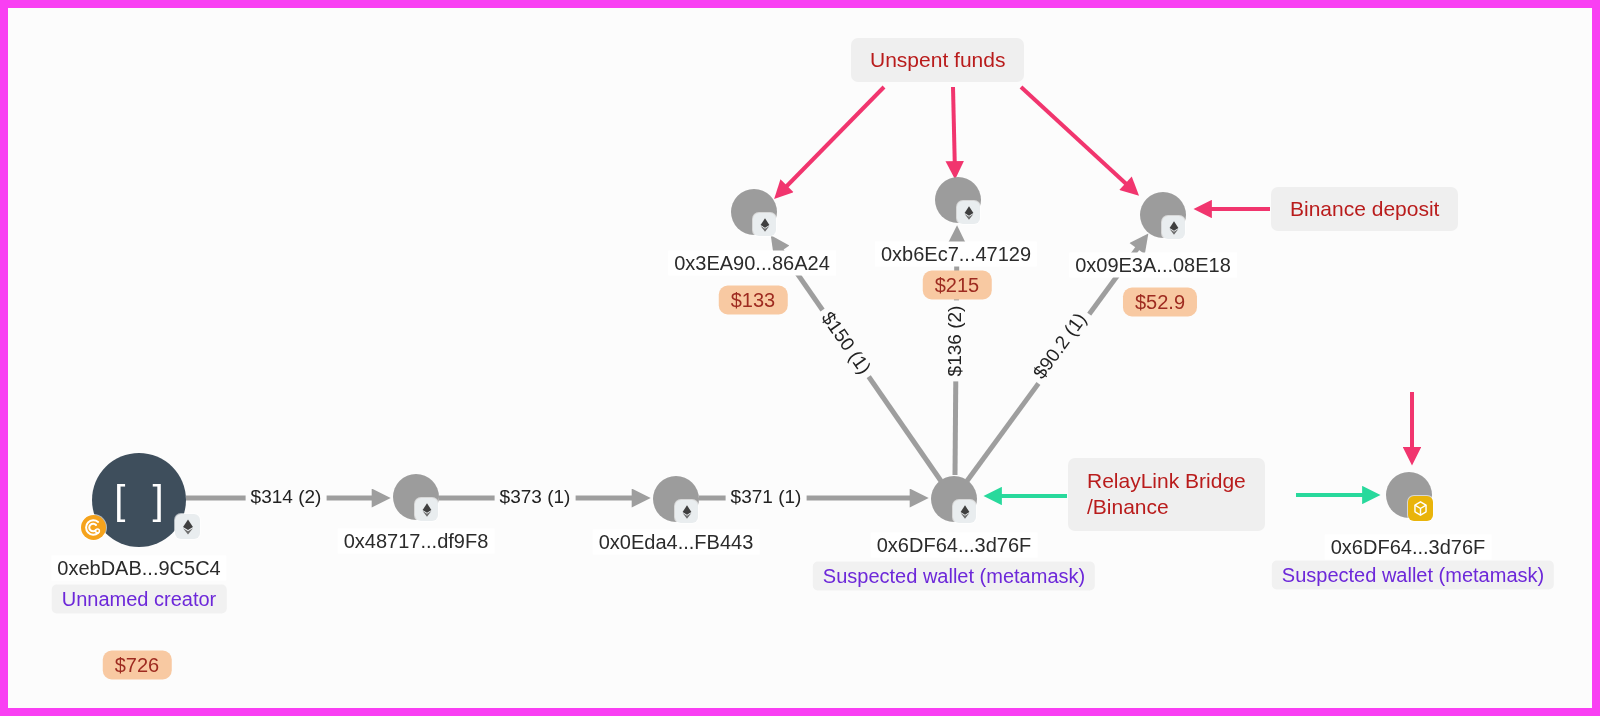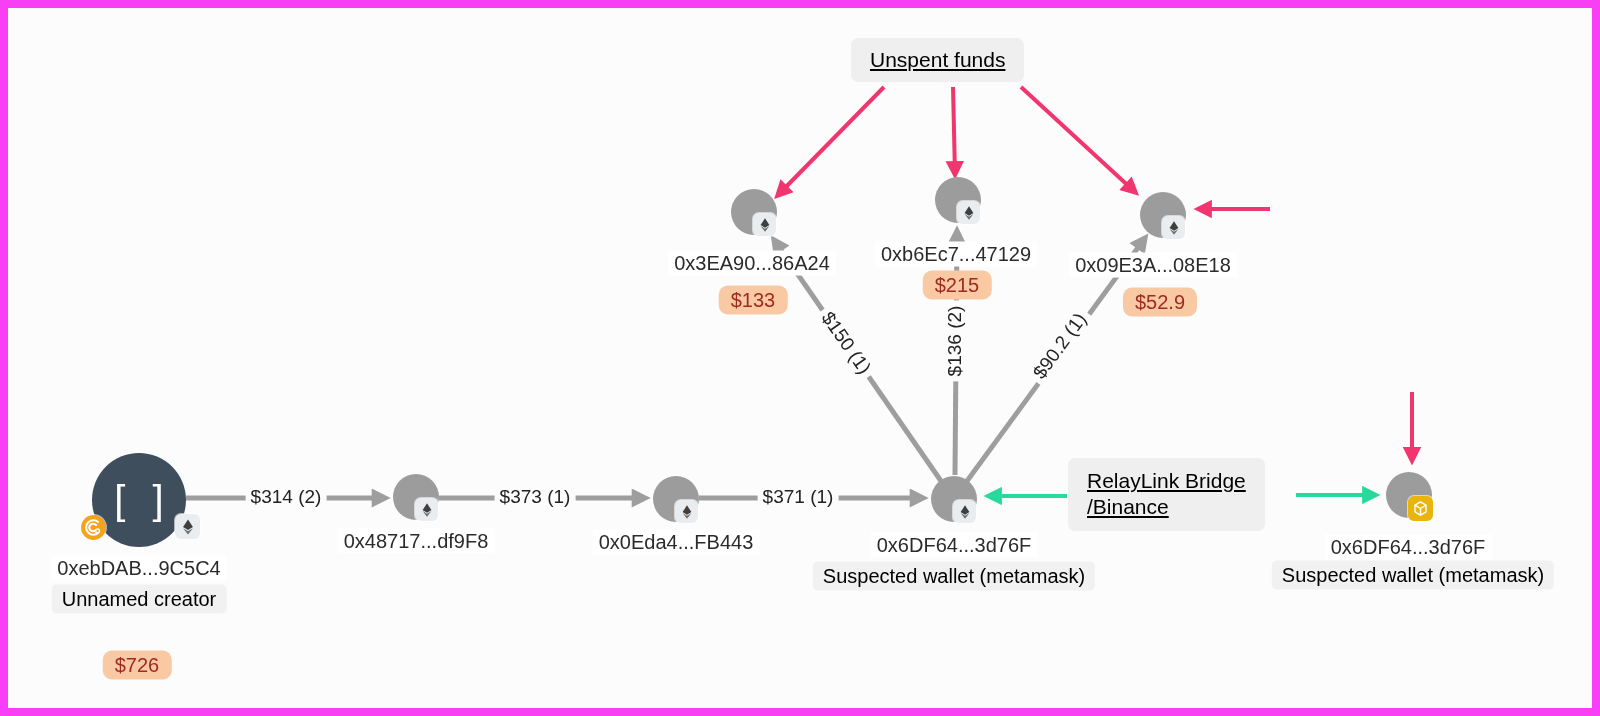--- a/index.html
+++ b/index.html
@@ -12,31 +12,31 @@
   .node.big{width:94px;height:94px;background:#3E4E5C;display:flex;align-items:center;justify-content:center;}
   .glyph-brackets{color:#fff;font-size:40px;font-weight:500;letter-spacing:8px;margin-left:8px;user-select:none;}
   .badge{position:absolute;display:flex;align-items:center;justify-content:center;
          border-radius:6px;background:#E9EDEF;box-shadow:0 0 0 1px rgba(255,255,255,.6);}
   .badge.eth-sm{width:23px;height:23px;left:22px;top:24px;}
   .badge.eth-lg{width:25px;height:25px;left:83px;top:61px;}
   .badge.bnb{width:25px;height:25px;left:22px;top:24px;background:#E9B40B;}
   .badge.svc{width:25px;height:25px;left:-11px;top:62px;background:#F5A31C;border-radius:50%;}
   .addr{position:absolute;transform:translate(-50%,-50%);background:#FFFFFF;color:#2B2B2B;
         font-size:20px;padding:1px 6px;white-space:nowrap;z-index:2;text-align:right;}
-  .tag{position:absolute;transform:translate(-50%,-50%);background:#F1F1F1;color:#000000;
+  .tag{position:absolute;transform:translate(-50%,-50%);background:#F1F1F1;color:#6d28d9;
        font-size:20px;padding:3px 10px;border-radius:5px;white-space:nowrap;z-index:2;}
   .value{position:absolute;transform:translate(-50%,-50%);background:#F8C9A2;color:#9E2B20;
          font-size:20px;font-weight:500;padding:3px 12px;border-radius:9px;white-space:nowrap;z-index:2;}
   .elabel{position:absolute;transform:translate(-50%,-50%);background:#FCFCFC;color:#222;
           font-size:19px;padding:0 5px;white-space:nowrap;z-index:2;}
   .elabel.r55{transform:translate(-50%,-50%) rotate(55deg);}
   .elabel.r-90{transform:translate(-50%,-50%) rotate(-90deg);}
   .elabel.r-54{transform:translate(-50%,-50%) rotate(-54deg);}
-  .note{position:absolute;background:#EFEFEF;color:#000000;font-size:21px;
-        padding:10px 19px;border-radius:7px;white-space:nowrap;z-index:4;text-decoration:underline;}
+  .note{position:absolute;background:#EFEFEF;color:#b91c1c;font-size:21px;
+        padding:10px 19px;border-radius:7px;white-space:nowrap;z-index:4;}
   .note .nl{line-height:1.25;}
 </style>
 </head>
 <body>
 
 <div class="frame">
 
   <svg class="edges" width="1600" height="716">
     <defs>
       <marker id="arrG" viewBox="0 0 10 10" refX="7" refY="5" markerWidth="4.6" markerHeight="3.8" orient="auto-start-reverse">
@@ -62,21 +62,21 @@
     <line x1="1013" y1="79" x2="1127" y2="184" stroke-width="4" marker-end="url(#arrP)" stroke="#F1356E"></line>
     <line x1="1262" y1="201" x2="1191" y2="201" stroke-width="4" marker-end="url(#arrP)" stroke="#F1356E"></line>
     <line x1="1404" y1="384" x2="1404" y2="452" stroke-width="4" marker-end="url(#arrP)" stroke="#F1356E"></line>
 
     <line x1="1059" y1="488" x2="981" y2="488" stroke-width="4" marker-end="url(#arrT)" stroke="#28D99C"></line>
     <line x1="1288" y1="487" x2="1367" y2="487" stroke-width="4" marker-end="url(#arrT)" stroke="#28D99C"></line>
   </svg>
 
   <div class="elabel" style="left:278px;top:489px">$314 (2)</div>
   <div class="elabel" style="left:527px;top:489px">$373 (1)</div>
-  <div class="elabel" style="left:790px;top:489px">$371 (1)</div>
+  <div class="elabel" style="left:758px;top:489px">$371 (1)</div>
   <div class="elabel r55" style="left:838px;top:335px">$150 (1)</div>
   <div class="elabel r-90" style="left:947px;top:333px">$136 (2)</div>
   <div class="elabel r-54" style="left:1052px;top:338px">$90.2 (1)</div>
 
   <div class="node big" style="left:84px;top:445px">
     <span class="glyph-brackets">[ ]</span>
     <span class="badge svc">
       <svg viewBox="0 0 24 24" width="23" height="23">
         <g fill="none" stroke="#fff" stroke-width="2.1" stroke-linecap="round">
           <path d="M16.8 6.2 A7.6 7.6 0 1 0 16.8 17.8"></path>
@@ -168,18 +168,19 @@
           <path d="M12 3.5 L19 7.8 V16.2 L12 20.5 L5 16.2 V7.8 Z"></path>
           <path d="M5 7.8 L12 12 L19 7.8 M12 12 V20.5"></path>
         </g>
       </svg>
     </span>
   </div>
   <div class="addr" style="left:1400px;top:539px">0x6DF64...3d76F</div>
   <div class="tag" style="left:1405px;top:567px">Suspected wallet (metamask)</div>
 
   <div class="note" style="left:843px;top:30px">Unspent funds</div>
+  <div class="note" style="left:1263px;top:179px">Binance deposit</div>
   <div class="note" style="left:1060px;top:450px">
     <div class="nl">RelayLink Bridge</div>
     <div class="nl">/Binance</div>
   </div>
 
 </div>
 
 </body></html>

